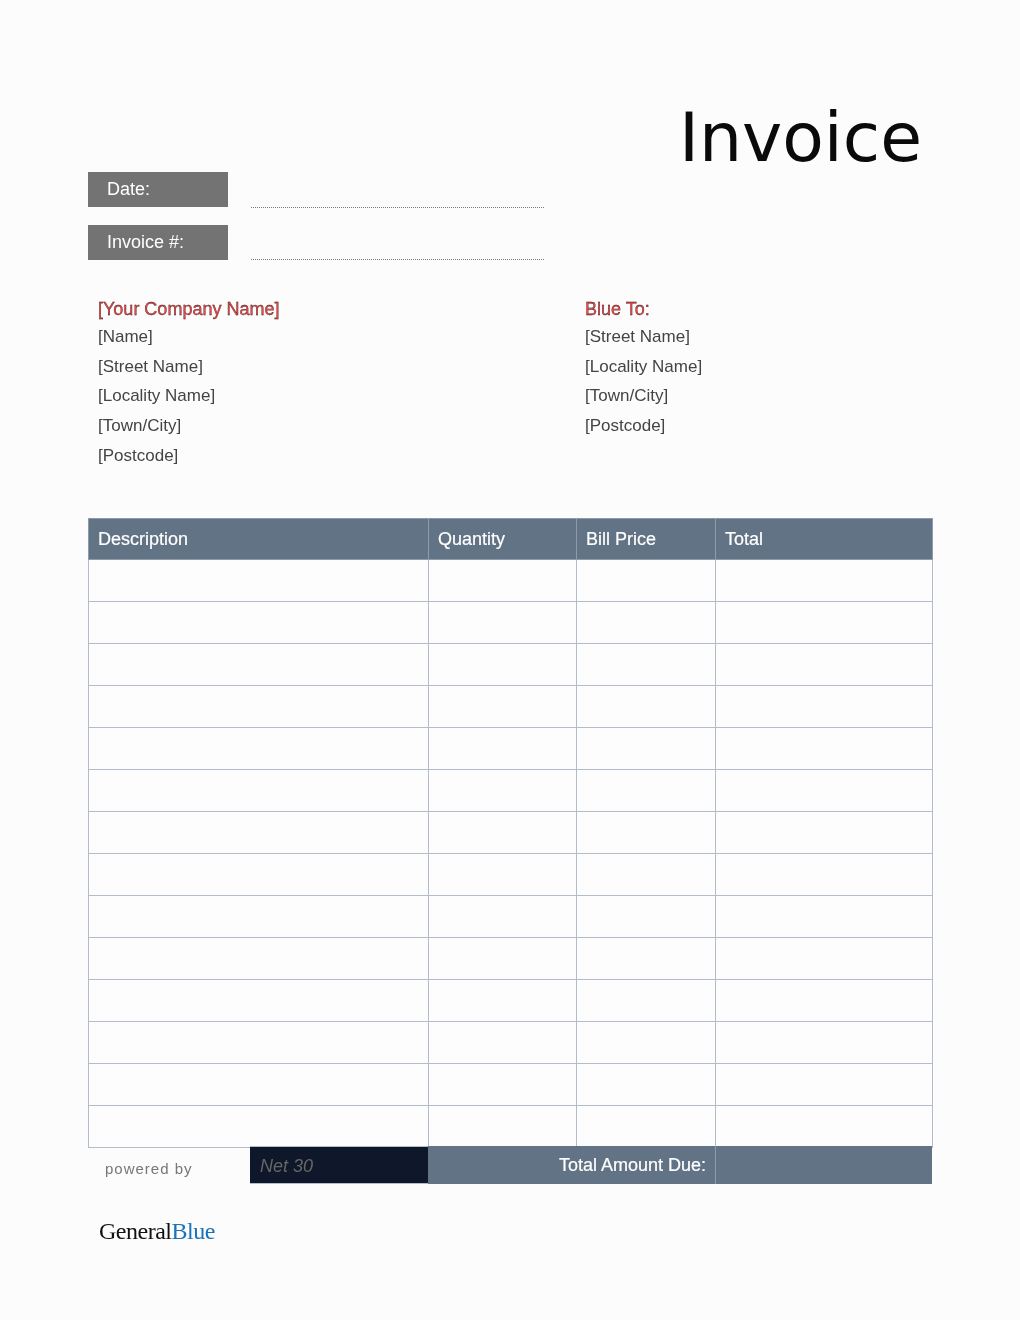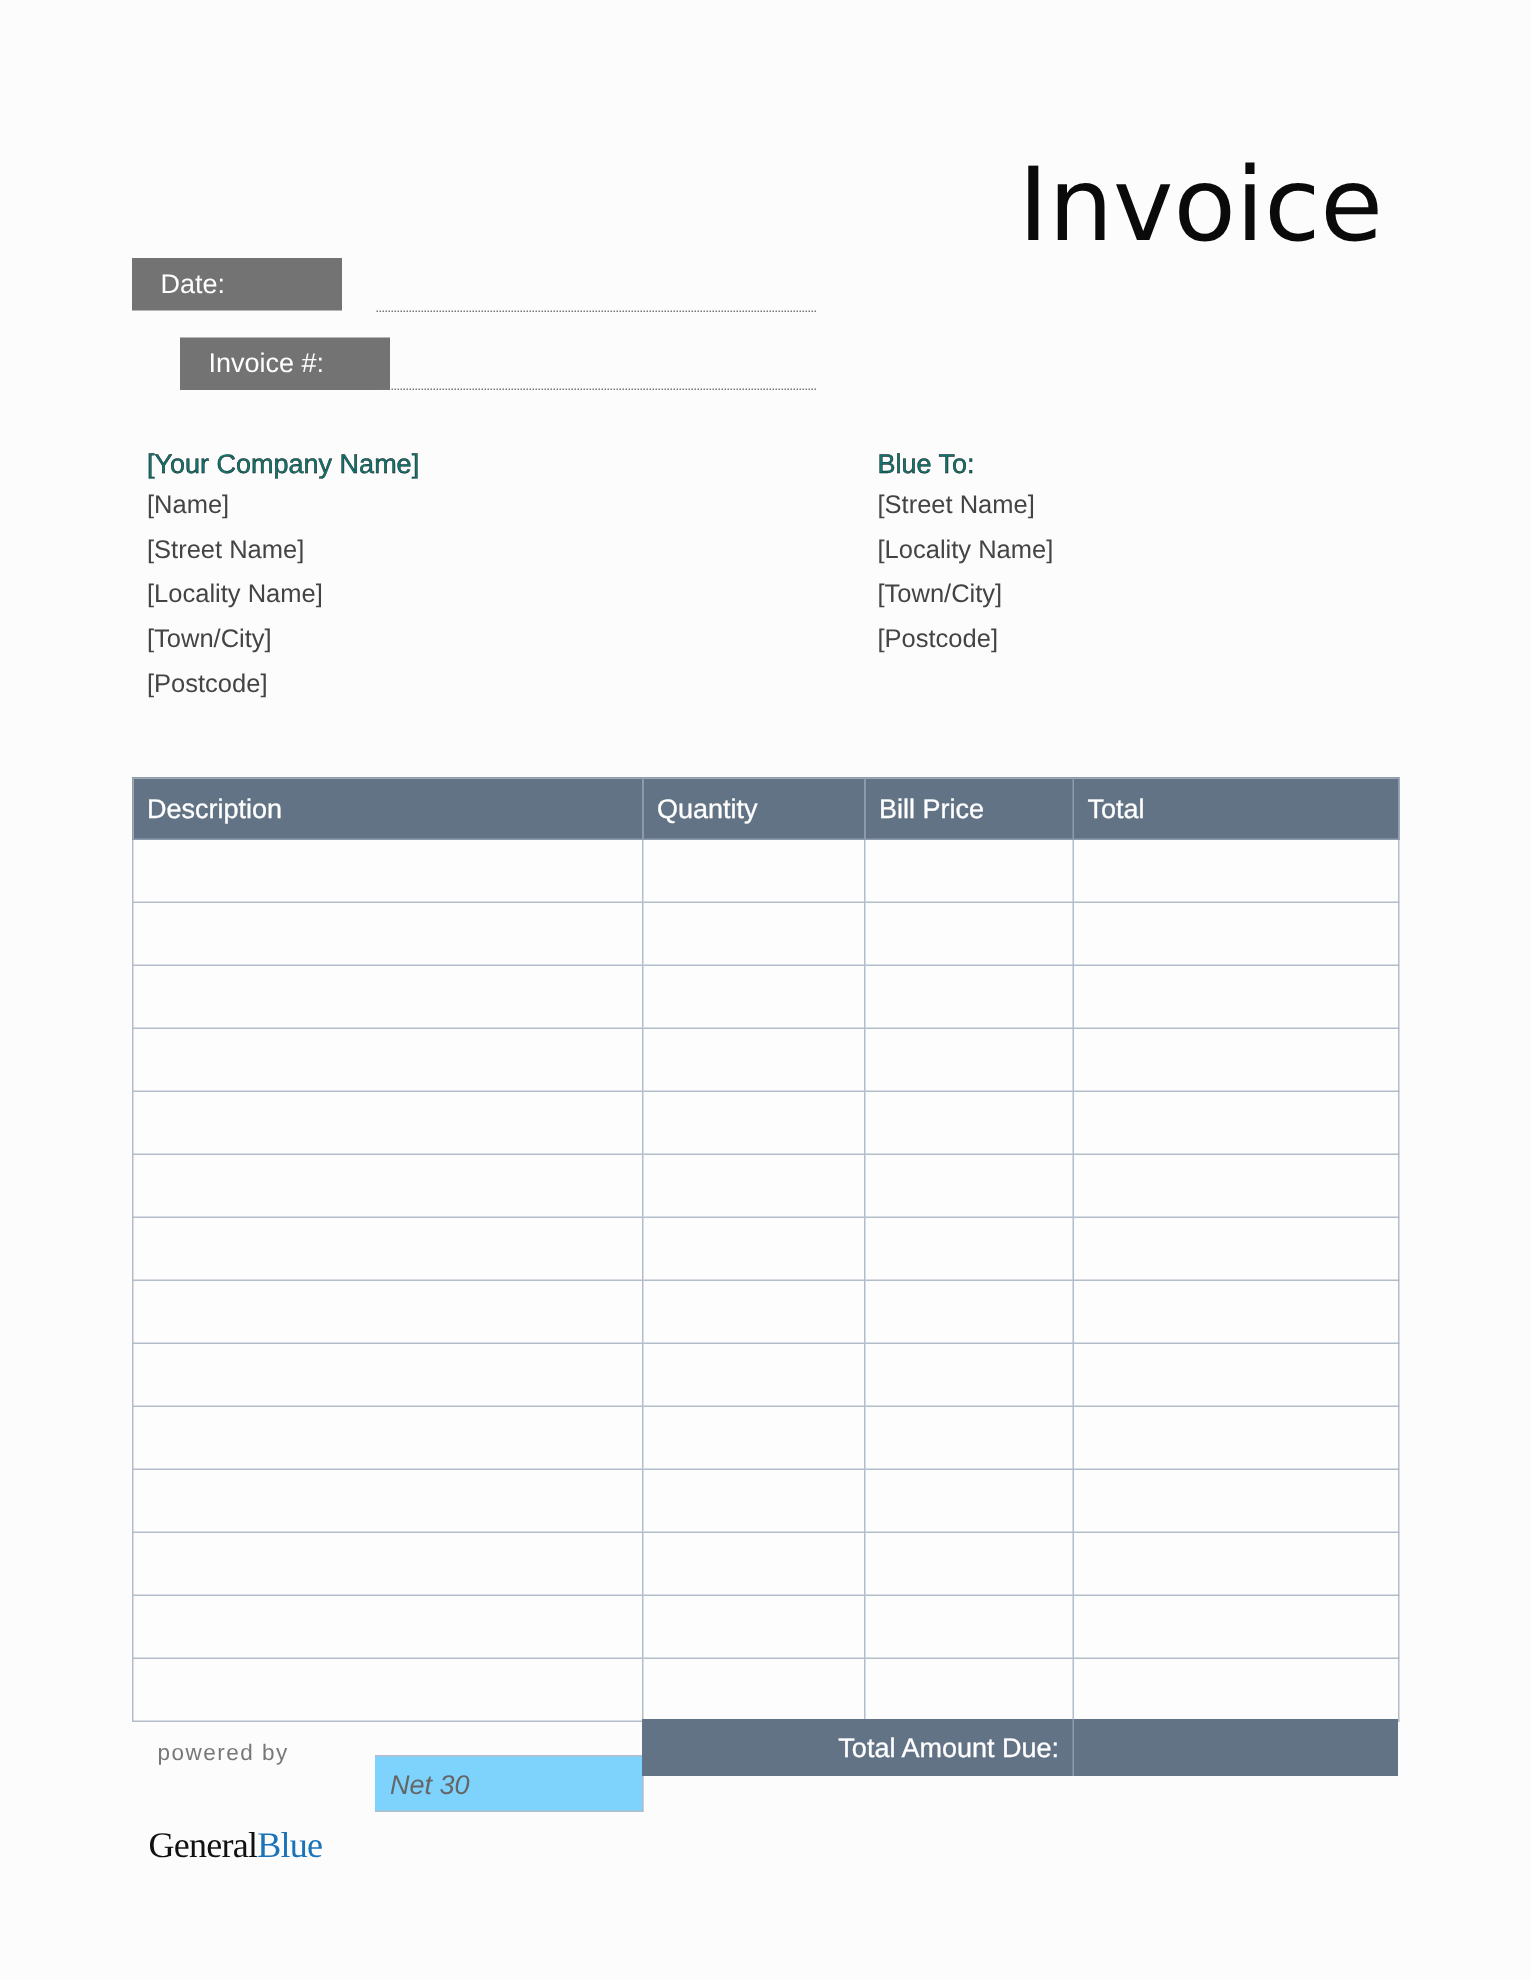--- a/index.html
+++ b/index.html
@@ -12,51 +12,51 @@
     font-family: "DejaVu Sans", sans-serif; letter-spacing: 0px; line-height: 84px;
   }
   .label-box {
     position: absolute; left: 88px; width: 140px; height: 35px; background: #737373;
     color: #fff; font-size: 18px; line-height: 35px; box-sizing: border-box; padding-left: 19px;
   }
   .dotline {
     position: absolute; left: 251px; width: 293px; height: 0; border-top: 1px dotted #777;
   }
   .addr { position: absolute; top: 296px; font-size: 17px; color: #444; }
-  .addr .head { font-size: 18px; color: #0f766e; font-weight: normal; line-height: 26px; -webkit-text-stroke: 0.3px #111; }
+  .addr .head { font-size: 18px; color: #ef4444; font-weight: normal; line-height: 26px; -webkit-text-stroke: 0.3px #111; }
   .addr .line { line-height: 29.7px; }
   table.items {
     position: absolute; left: 88px; top: 518px; width: 844px; border-collapse: collapse;
     table-layout: fixed;
   }
   table.items th {
     background: #637386; color: #fff; font-weight: normal; text-align: left;
     font-size: 18px; height: 40px; padding: 0 0 0 9px; border: 1px solid #8d9bad;
     -webkit-text-stroke: 0.2px #fff;
   }
   table.items td { height: 41px; border: 1px solid #b3bdca; padding: 0; background: #fdfdfe; }
   .footer-row { position: absolute; left: 88px; top: 1146px; width: 844px; height: 38px; }
   .f-cell { position: absolute; top: 0; height: 38px; box-sizing: border-box; line-height: 38px; font-size: 18px; }
   .f-terms { left: 0; width: 163px; border: 1px solid #b3bdca; color: #666; font-style: italic; padding-left: 9px; background: #fdfdfe; }
-  .f-net { left: 162px; width: 179px; border: 1px solid #b3bdca; border-left: none; color: #666; font-style: italic; padding-left: 10px; background: #7dd3fc; margin-top: 24px; }
+  .f-net { left: 162px; width: 179px; border: 1px solid #b3bdca; border-left: none; color: #666; font-style: italic; padding-left: 10px; background: #0f172a; }
   .f-due-label { left: 340px; width: 288px; background: #637386; color: #fff; text-align: right; padding-right: 10px; -webkit-text-stroke: 0.2px #fff; }
   .f-due-value { left: 627px; width: 217px; background: #637386; border-left: 1px solid #8d9bad; }
   .powered { position: absolute; left: 105px; top: 1160px; font-size: 15px; color: #777; letter-spacing: 1px; }
   .brand { position: absolute; left: 99px; top: 1218px; font-size: 24px; color: #111; font-family: Liberation Serif, serif; letter-spacing: -0.5px; }
   .brand .blue { color: #1a73b8; }
 </style>
 </head>
 <body>
 
 <div class="title">Invoice</div>
 
 <div class="label-box" style="top:172px;">Date:</div>
 <div class="dotline" style="top:207px;"></div>
 
-<div class="label-box" style="top:225px;margin-left:32px;">Invoice #:</div>
+<div class="label-box" style="top:225px;">Invoice #:</div>
 <div class="dotline" style="top:259px;"></div>
 
 <div class="addr" style="left:98px;">
   <div class="head">[Your Company Name]</div>
   <div class="line">[Name]</div>
   <div class="line">[Street Name]</div>
   <div class="line">[Locality Name]</div>
   <div class="line">[Town/City]</div>
   <div class="line">[Postcode]</div>
 </div>

